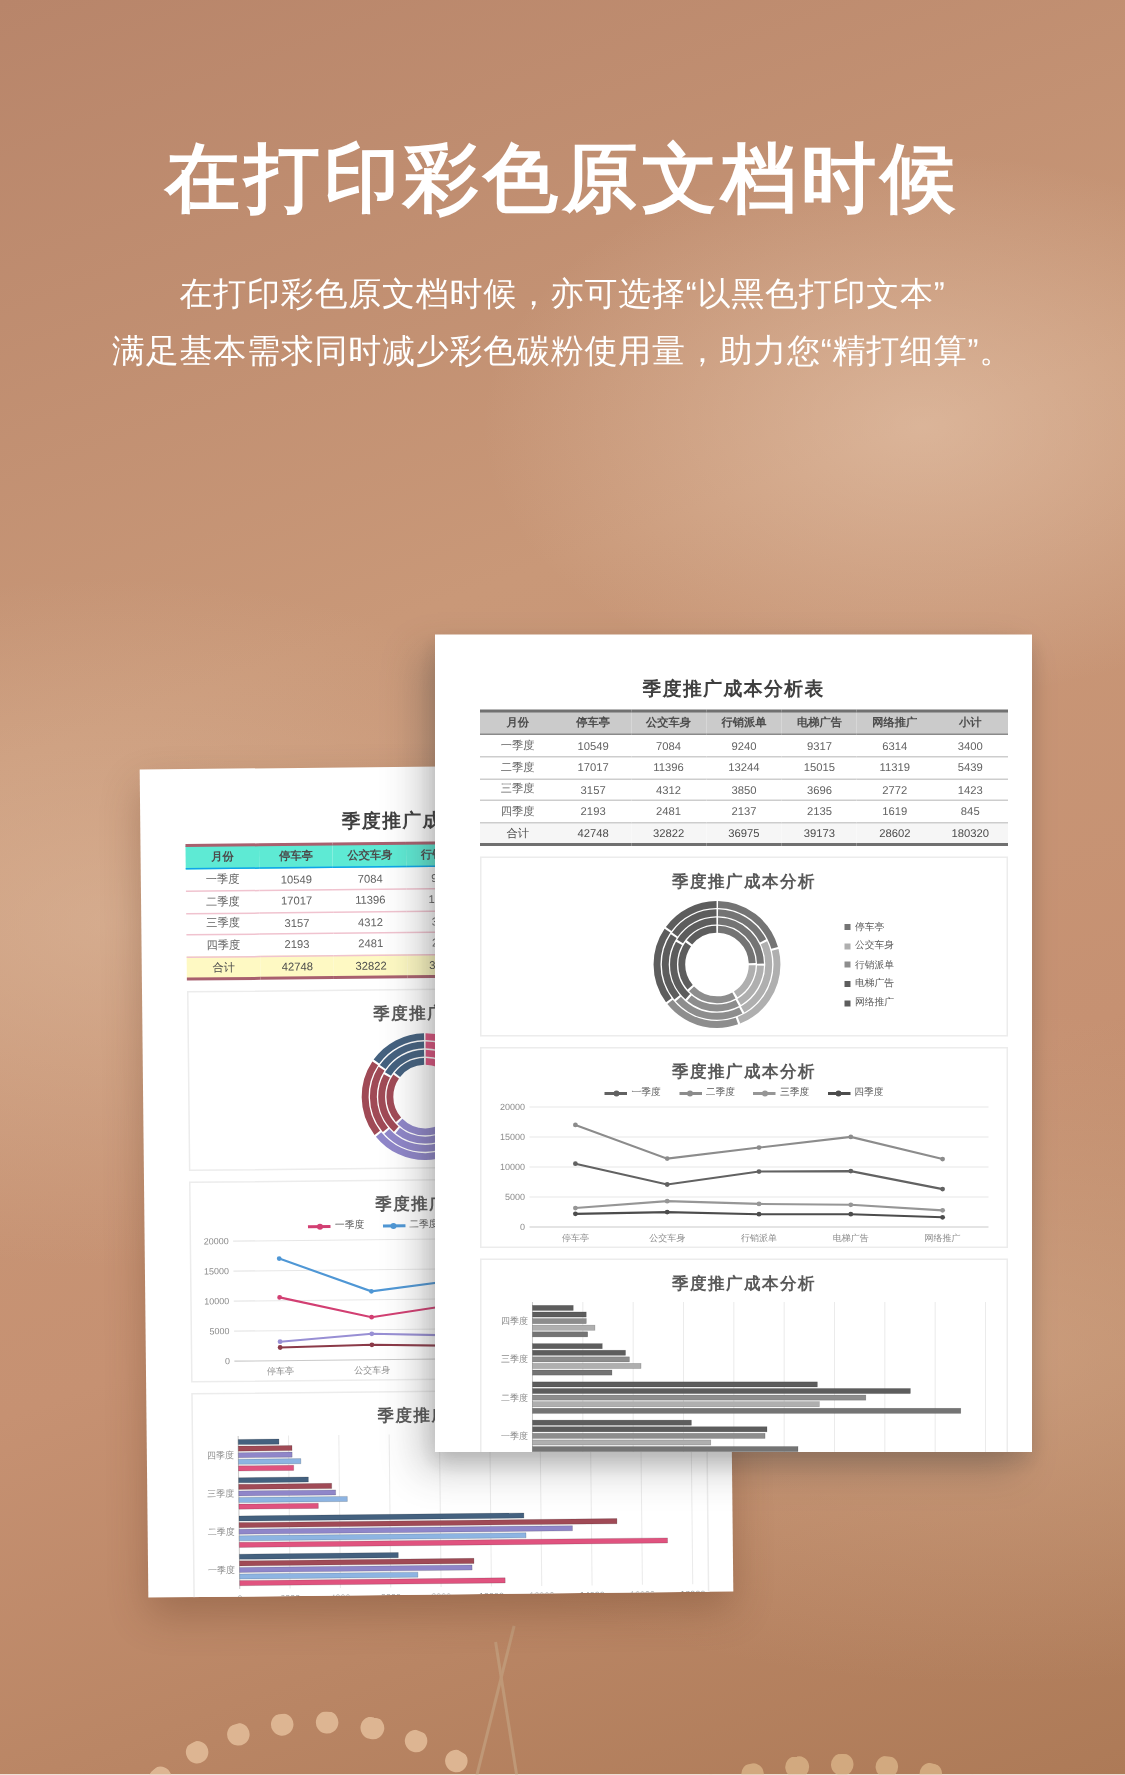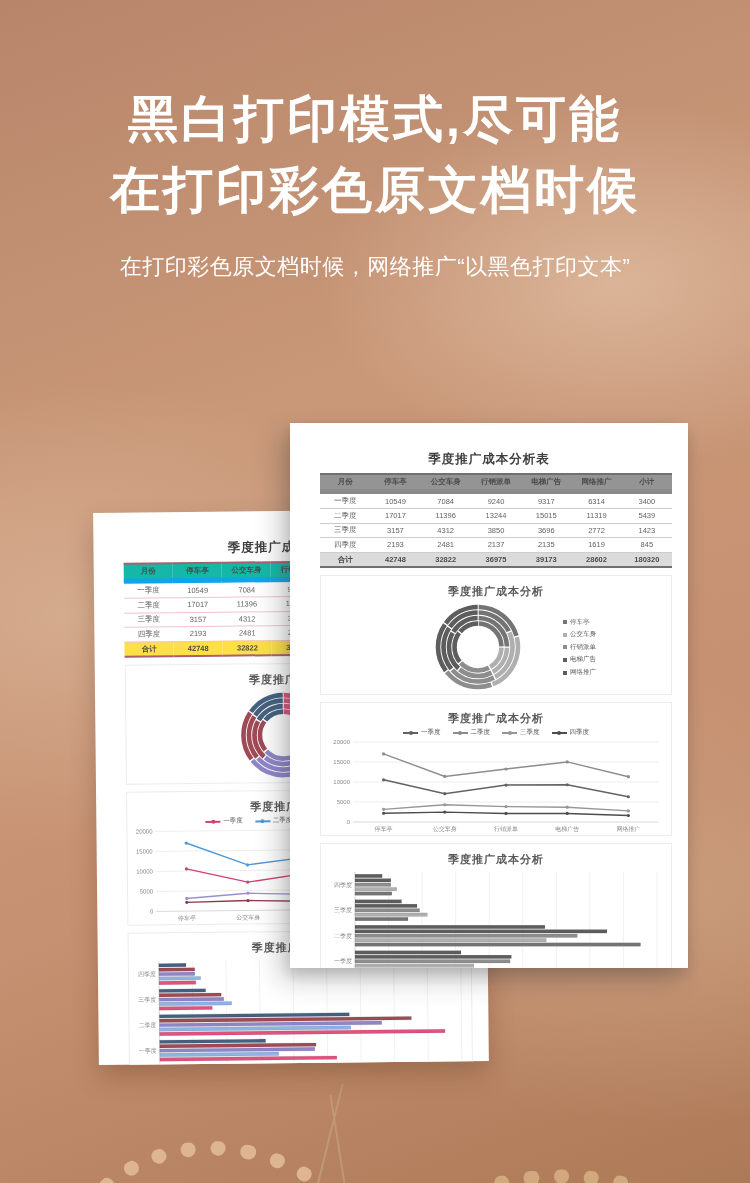--- a/index.html
+++ b/index.html
@@ -19,24 +19,24 @@
   .page--color{left:96px;top:511px;width:390px;height:552px;transform:rotate(-0.6deg);
     box-shadow:0 12px 26px rgba(92,52,30,.32);z-index:1;}
   .page--bw{left:290px;top:423px;width:398px;height:545px;
     box-shadow:-10px 12px 24px rgba(92,52,30,.28), 0 6px 12px rgba(92,52,30,.18);z-index:2;
     filter:grayscale(1);}
   .doc{position:relative;width:100%;height:100%;overflow:hidden;}
   .doc-title{margin-top:28px;text-align:center;font-size:12.5px;font-weight:bold;color:#3f3f3f;letter-spacing:1px;}
   
   .cost-table{width:calc(100% - 46px);margin:5px 16px 0 30px;border-collapse:collapse;table-layout:fixed;
     font-size:7.5px;color:#636363;text-align:center;}
-  .cost-table th{background:#14b8a6;color:#4c4c4c;font-weight:bold;padding:2.2px 0;
-    border-top:2px solid #a8606e;border-bottom:5px solid #0ea5e9;}
+  .cost-table th{background:#5eead4;color:#4c4c4c;font-weight:bold;padding:2.2px 0;
+    border-top:2px solid #a8606e;border-bottom:1px solid #0ea5e9;}
   .cost-table td{padding:1.8px 0;border-bottom:1px solid #f0c3cf;}
-  .cost-table tfoot td{background:#fde047;font-weight:bold;color:#4c4c4c;
+  .cost-table tfoot td{background:#fef9c3;font-weight:normal;color:#4c4c4c;
     border-top:1.5px solid #a8606e;border-bottom:2px solid #a8606e;}
   
   .chart-box{border:1px solid #ececec;margin:7px 16px 0 30px;position:relative;background:#fff;}
   .box-title{font-size:11px;font-weight:bold;color:#595959;text-align:center;margin:8px 0 2px;letter-spacing:1px;}
   .donut-box{height:118px;}
   .donut-row{display:flex;align-items:center;height:92px;}
   .donut-svg{margin-left:112px;display:block;}
   .donut-legend{margin-left:40px;font-size:6.5px;color:#595959;}
   .donut-legend .li{display:flex;align-items:center;margin:3.6px 0;}
   .bullet{width:4px;height:4px;display:inline-block;margin-right:3px;flex:0 0 auto;}
@@ -55,25 +55,25 @@
   .awn1{left:326px;top:1082px;height:130px;transform:rotate(14deg);}
   .awn2{left:338px;top:1094px;height:110px;transform:rotate(-9deg);}
 </style>
 </head>
 <body>
 
 <div class="canvas">
 
   <div class="hero">
     <div class="hero-title">
-      <div>黑白打印模式,尽可能</div>
       <div>在打印彩色原文档时候</div>
     </div>
     <div class="hero-desc">
-      <div>在打印彩色原文档时候，网络推广“以黑色打印文本”</div>
+      <div>在打印彩色原文档时候，亦可选择“以黑色打印文本”</div>
+      <div>满足基本需求同时减少彩色碳粉使用量，助力您“精打细算”。</div>
     </div>
   </div>
 
   <div class="page page--color">
     <div class="doc">
       <div class="doc-title">季度推广成本分析表</div>
       <table class="cost-table">
           <thead>
             <tr>
               <th>月份</th>

